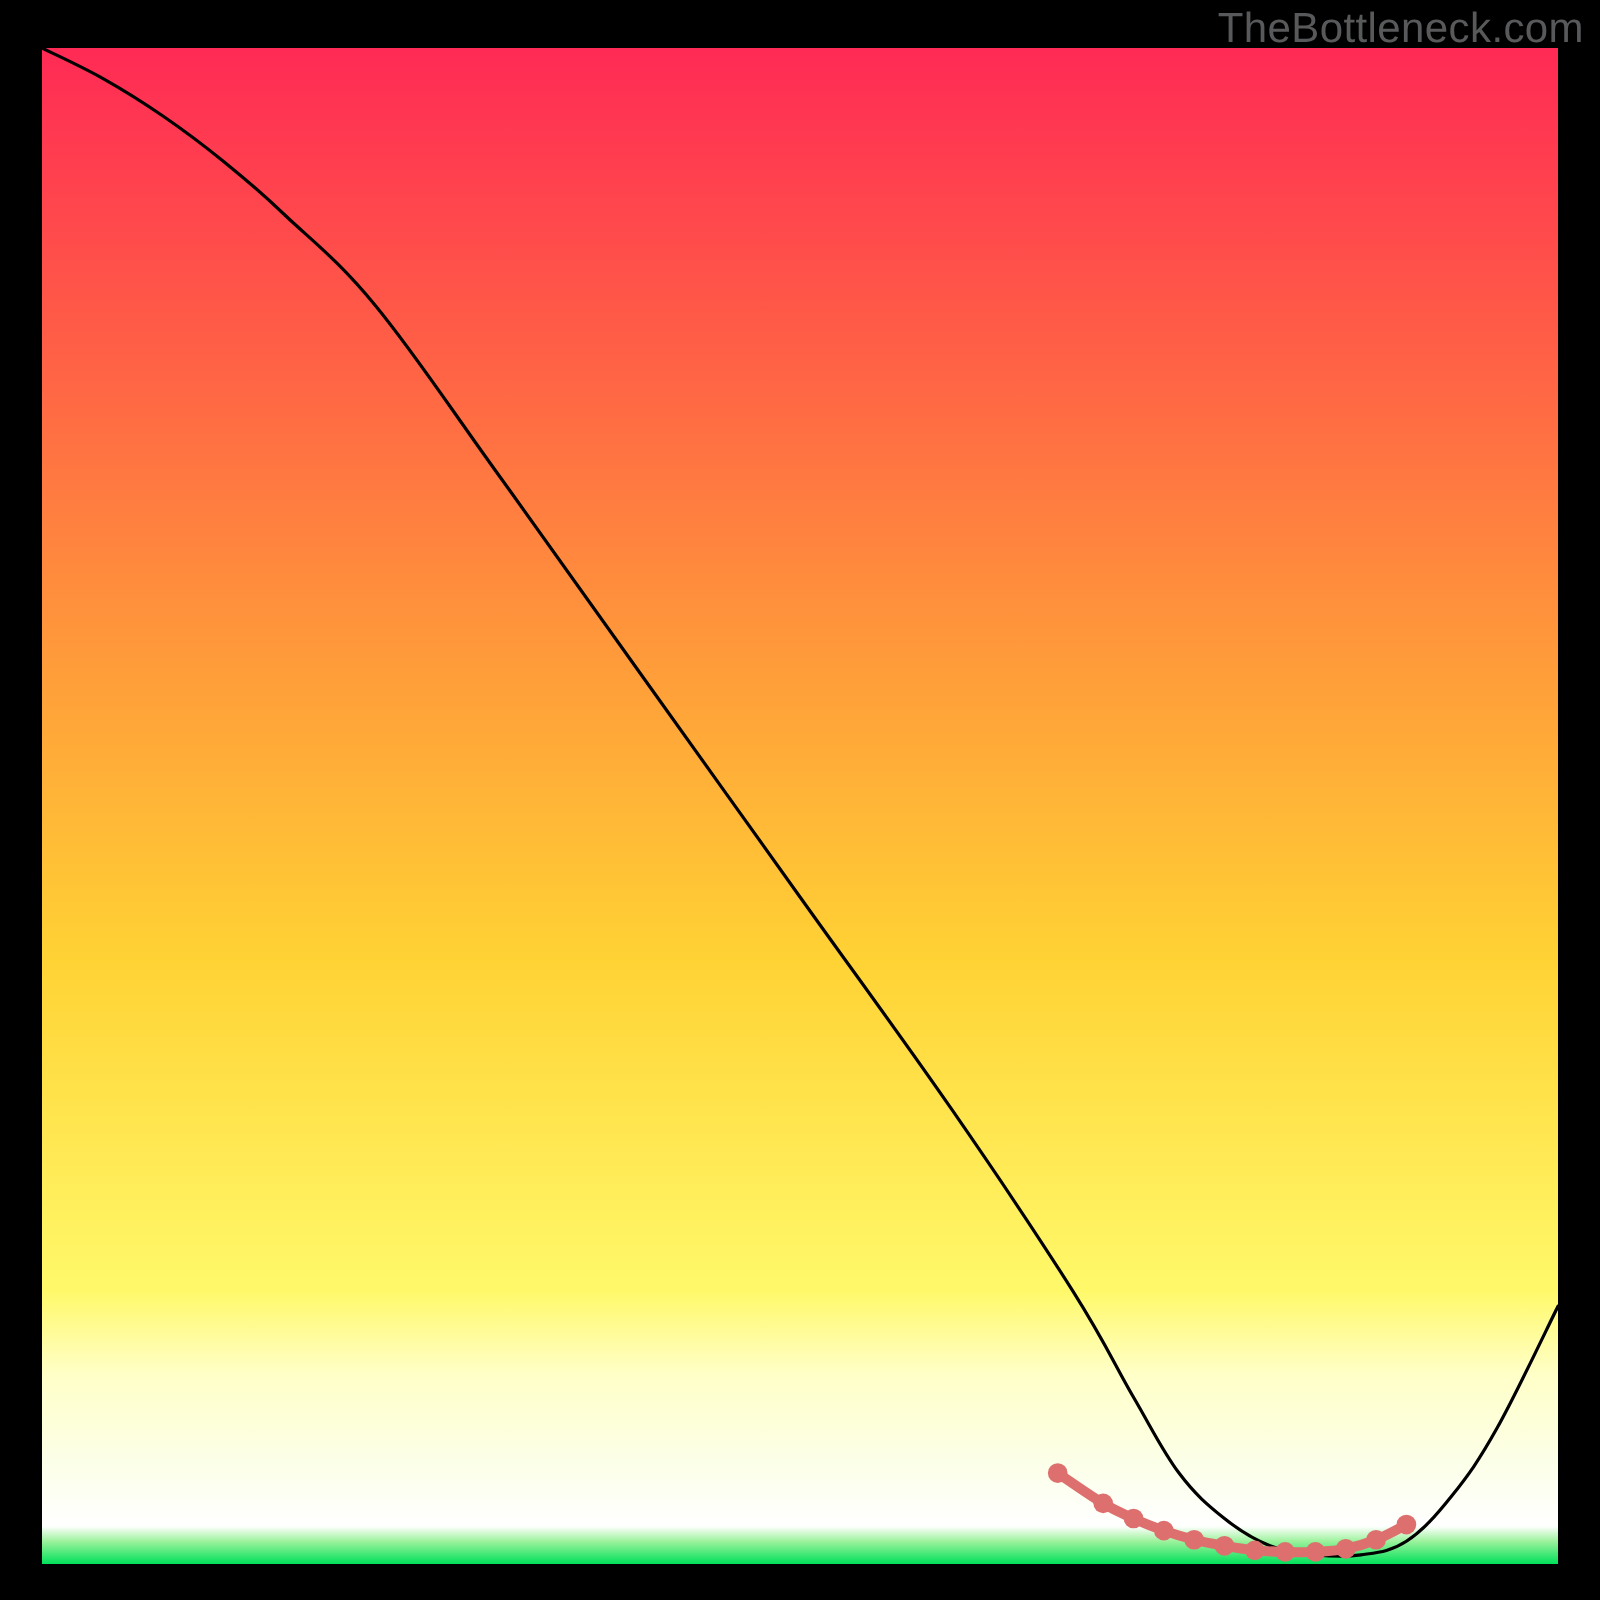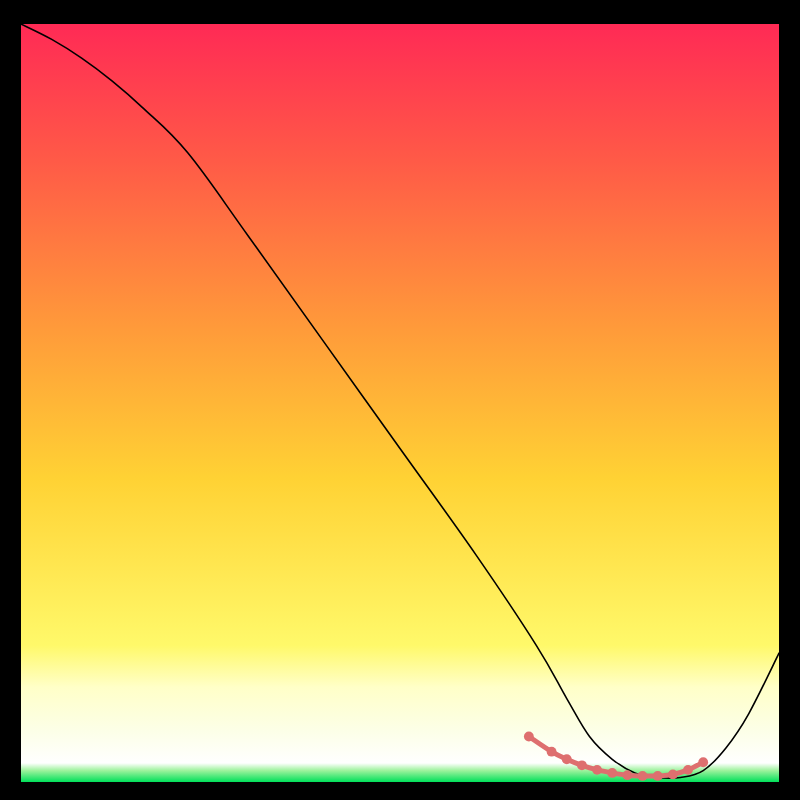--- a/index.html
+++ b/index.html
@@ -27,20 +27,21 @@
     top: 24px;
     width: 758px;
     height: 758px;
   }
   .plot svg { display: block; }
 </style>
 </head>
 <body>
 
 <div class="frame">
+  <div class="watermark">TheBottleneck.com</div>
 
   <div class="plot">
     <svg viewBox="0 0 100 100" width="758" height="758" preserveAspectRatio="none">
       <defs>
         <linearGradient id="bg" x1="0" y1="0" x2="0" y2="1">
           <stop offset="0" stop-color="#ff2a55"></stop>
           <stop offset="0.18" stop-color="#ff5a47"></stop>
           <stop offset="0.40" stop-color="#ff9a3a"></stop>
           <stop offset="0.60" stop-color="#ffd234"></stop>
           <stop offset="0.82" stop-color="#fff96a"></stop>

